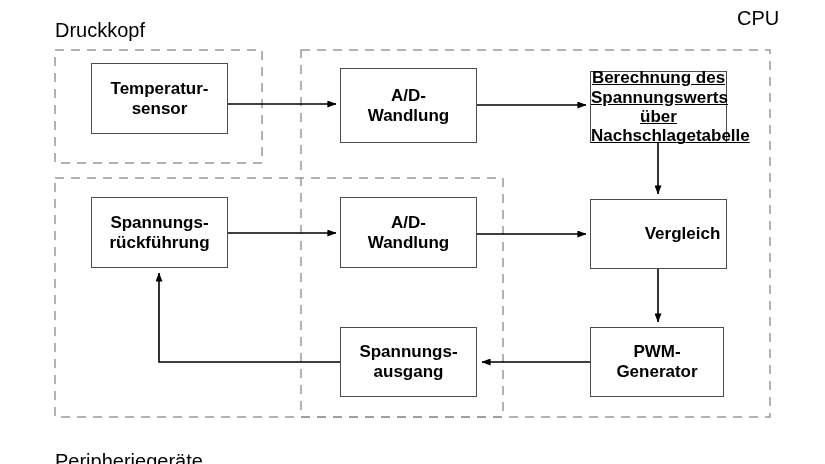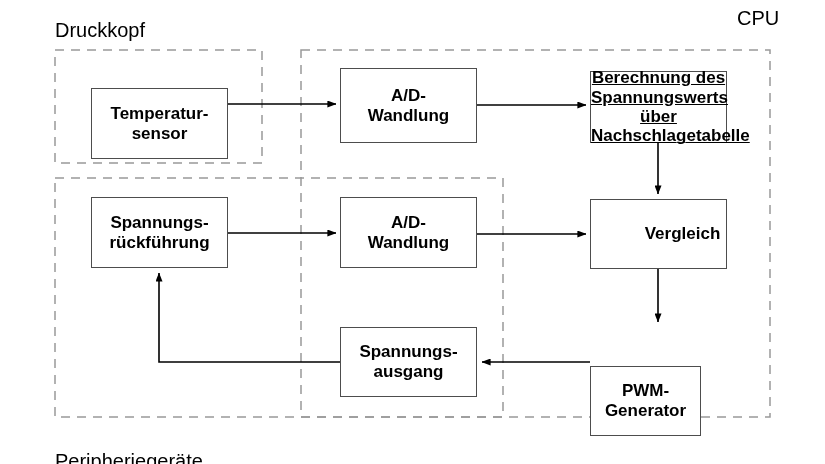--- a/index.html
+++ b/index.html
@@ -81,21 +81,21 @@
         <polyline points="340,362 159,362 159,273" fill="none" stroke="#000000" stroke-width="1.6" marker-end="url(#arrowhead)"></polyline>
       </g>
   </svg>
 
   <div id="region-labels">
       <div class="group-label" style="left: 55px; top: 20px;">Druckkopf</div>
       <div class="group-label" style="left: 55px; top: 431px; margin-top: 20px;">Peripheriegeräte</div>
       <div class="group-label" style="left: 737px; top: 8px;">CPU</div>
     </div>
   <div id="node-layer">
-      <div class="node size-big" style="left: 91px; top: 88px; width: 137px; height: 71px;">
+      <div class="node size-big" style="left: 91px; top: 63px; width: 137px; height: 71px;">
         <span class="node-label">Temperatur-
 sensor</span>
       </div>
       <div class="node size-big" style="left: 340px; top: 68px; width: 137px; height: 75px;">
         <span class="node-label">A/D-
 Wandlung</span>
       </div>
       <div class="node size-small" style="left: 590px; top: 71px; width: 137px; height: 72px;">
         <span class="node-label">Berechnung des
 Spannungswerts
@@ -110,19 +110,19 @@
         <span class="node-label">A/D-
 Wandlung</span>
       </div>
       <div class="node size-big" style="left: 590px; top: 199px; width: 137px; height: 70px; padding-left: 48px;">
         <span class="node-label">Vergleich</span>
       </div>
       <div class="node size-big" style="left: 340px; top: 327px; width: 137px; height: 70px;">
         <span class="node-label">Spannungs-
 ausgang</span>
       </div>
-      <div class="node size-big" style="left: 590px; top: 327px; width: 111px; height: 70px; margin-top: 39px;">
+      <div class="node size-big" style="left: 590px; top: 327px; width: 134px; height: 70px;">
         <span class="node-label">PWM-
 Generator</span>
       </div>
     </div>
 
 </div>
 
 </body></html>

